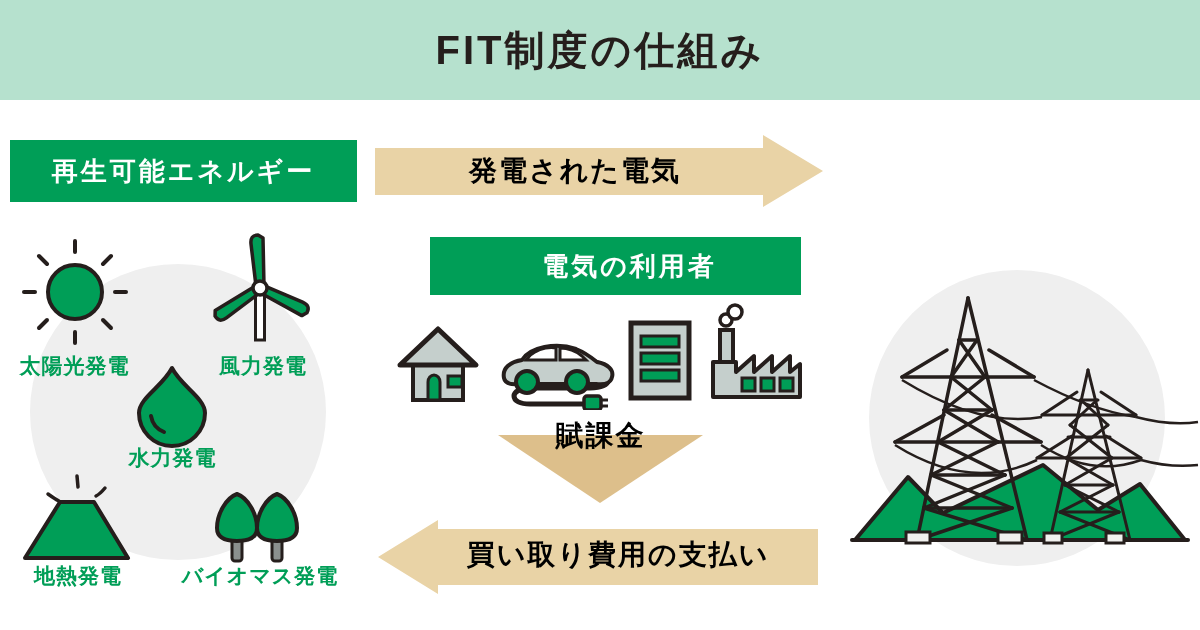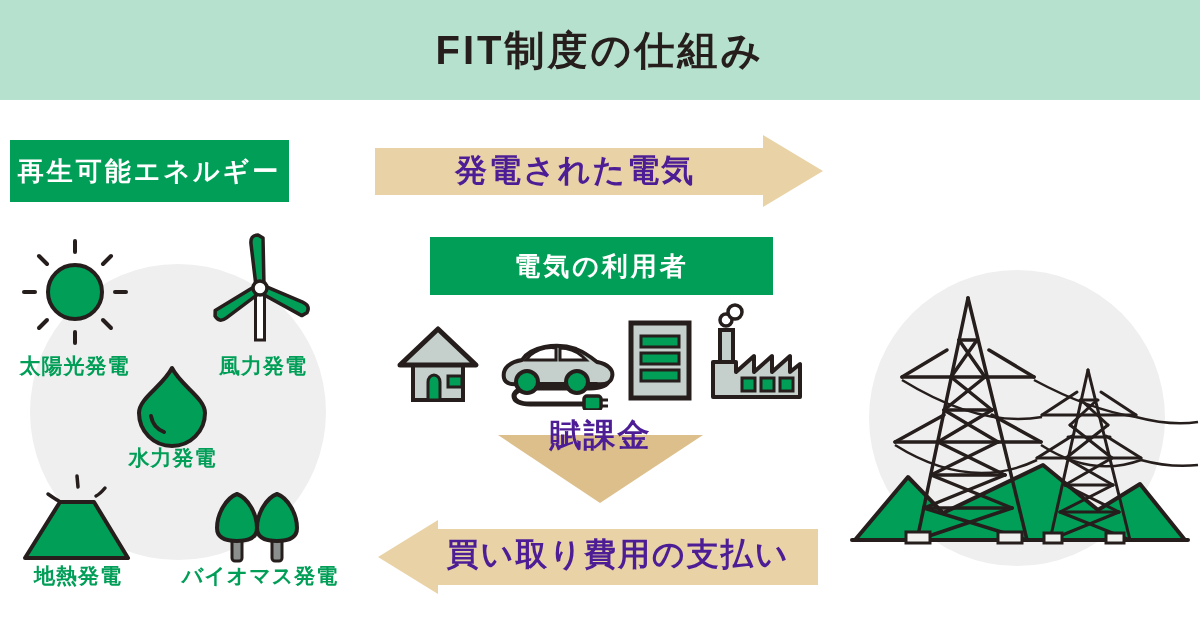--- a/index.html
+++ b/index.html
@@ -3,26 +3,26 @@
 <meta charset="utf-8">
 <style>
   html,body{margin:0;padding:0;}
   #stage{position:relative;width:1200px;height:630px;background:#ffffff;overflow:hidden;
          font-family:"Liberation Sans",sans-serif;}
   .banner{position:absolute;left:0;top:0;width:1200px;height:100px;background:#b6e1ce;
           display:flex;align-items:center;justify-content:center;}
   .banner h1{margin:0;font-size:40px;font-weight:800;color:#251e1c;letter-spacing:3px;}
   .gbox{position:absolute;background:#009e57;display:flex;align-items:center;justify-content:center;}
   .gbox span{color:#ffffff;font-size:26px;font-weight:800;letter-spacing:3px;}
-  #box-renewable{left:10px;top:140px;width:279px;height:62px;}
+  #box-renewable{left:10px;top:140px;width:347px;height:62px;}
   #box-utility{left:850px;top:140px;width:342px;height:62px;}
-  #box-users{left:430px;top:237px;width:343px;height:58px;}
+  #box-users{left:430px;top:237px;width:343px;height:58px;padding-left:28px;}
   .abs{position:absolute;}
   .arrow-label{position:absolute;display:flex;align-items:center;justify-content:center;
-               color:#4c1d95;font-size:32px;font-weight:800;letter-spacing:2px;}
+               color:#000000;font-size:28px;font-weight:800;letter-spacing:2px;}
   #label-generated{left:385px;top:141px;width:380px;height:60px;}
   #label-levy{left:498px;top:420px;width:205px;height:32px;}
   #label-payment{left:438px;top:527px;width:360px;height:56px;text-align:right;}
   .energy-label{position:absolute;color:#009e57;font-size:21px;font-weight:800;
                 letter-spacing:1px;text-align:center;}
   #lbl-solar{left:2px;top:352px;width:145px;}
   #lbl-wind{left:203px;top:352px;width:120px;}
   #lbl-hydro{left:120px;top:444px;width:105px;}
   #lbl-geothermal{left:18px;top:562px;width:120px;}
   #lbl-biomass{left:175px;top:562px;width:170px;}

